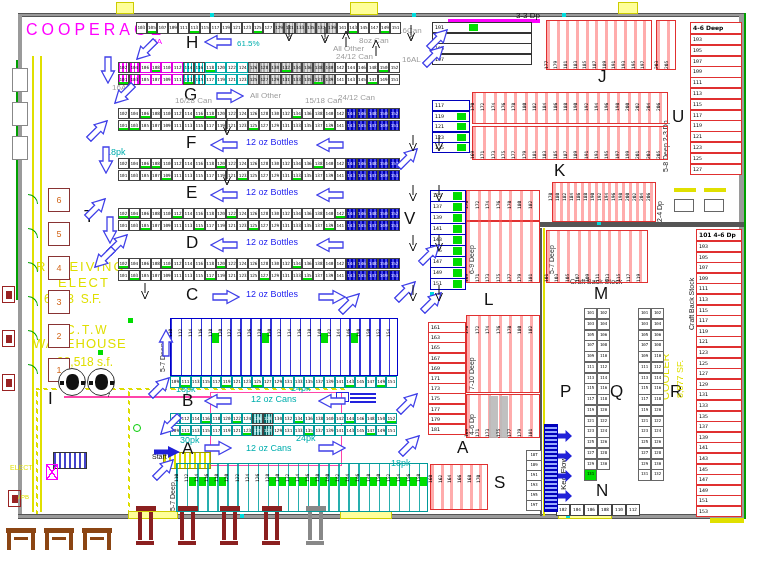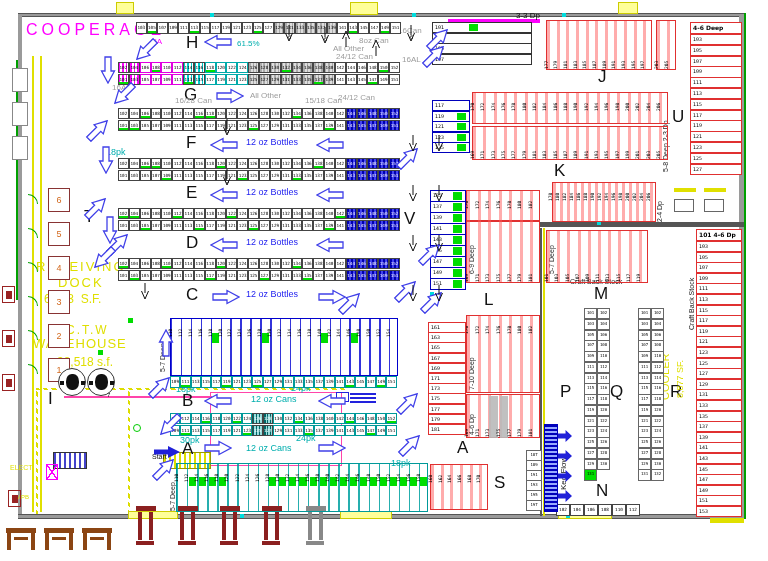--- a/index.html
+++ b/index.html
@@ -164,21 +164,21 @@
     <div class="abs txt" style="left: 246px; top: 444px; font-size: 9px; color: rgb(0, 174, 174);">12 oz Cans</div>
     <div class="abs txt" style="left: 391px; top: 459px; font-size: 9px; color: rgb(0, 174, 174);">18pk</div>
     <div class="abs txt" style="left: 152px; top: 453px; font-size: 7px; color: rgb(17, 17, 17);">Start</div>
     <div class="abs txt" style="left: 288px; top: 34px; font-size: 6px; color: rgb(17, 17, 17);">6</div>
     <div class="abs txt" style="left: 324px; top: 36px; font-size: 6px; color: rgb(17, 17, 17);">6</div>
     <div class="abs txt" style="left: 410px; top: 34px; font-size: 6px; color: rgb(17, 17, 17);">6</div>
     <div class="abs txt" style="left: 226px; top: 128px; font-size: 6px; color: rgb(17, 17, 17);">6</div>
     <div class="abs txt" style="left: 226px; top: 178px; font-size: 6px; color: rgb(17, 17, 17);">5</div>
     <div class="abs txt" style="left: 107px; top: 392px; font-size: 6px; color: rgb(17, 17, 17);">7</div>
     <div class="abs txt" style="left: 36px; top: 260px; font-size: 13px; color: rgb(223, 223, 0); letter-spacing: 2px;">RECEIVING</div>
-    <div class="abs txt" style="left: 58px; top: 276px; font-size: 13px; color: rgb(223, 223, 0); letter-spacing: 2px;">DOCK</div>
+    <div class="abs txt" style="left: 58px; top: 276px; font-size: 13px; color: rgb(223, 223, 0); letter-spacing: 2px;">ELECT</div>
     <div class="abs txt" style="left: 44px; top: 293px; font-size: 12px; color: rgb(223, 223, 0);">6,373  S.F.</div>
     <div class="abs txt" style="left: 66px; top: 324px; font-size: 12px; color: rgb(223, 223, 0); letter-spacing: 2px;">C.T.W</div>
     <div class="abs txt" style="left: 33px; top: 337px; font-size: 13px; color: rgb(223, 223, 0); letter-spacing: 1px;">WAREHOUSE</div>
     <div class="abs txt" style="left: 57px; top: 356px; font-size: 12px; color: rgb(223, 223, 0);">38,518 s.f.</div>
     <div class="abs txt" style="left: 10px; top: 464px; font-size: 7px; color: rgb(223, 223, 0);">ELECT.</div>
     <div class="abs txt" style="left: 16px; top: 494px; font-size: 6px; color: rgb(223, 223, 0);">MPB</div>
     <div class="abs txt" style="left: 570px; top: 278px; font-size: 7px; color: rgb(34, 34, 34);">Craft Back Stock</div>
     <div class="abs txt" style="left: 660px; top: 400px; font-size: 11px; color: rgb(223, 223, 0); transform: rotate(-90deg); transform-origin: 0px 0px;">COOLER</div>
     <div class="abs txt" style="left: 676px; top: 398px; font-size: 9px; color: rgb(223, 223, 0); transform: rotate(-90deg); transform-origin: 0px 0px;">8,877 SF.</div>
     <div class="abs txt" style="left: 512px; top: 62px; font-size: 7px; color: rgb(34, 34, 34); transform: rotate(-90deg); transform-origin: 0px 0px;">4-6 Dp</div>

